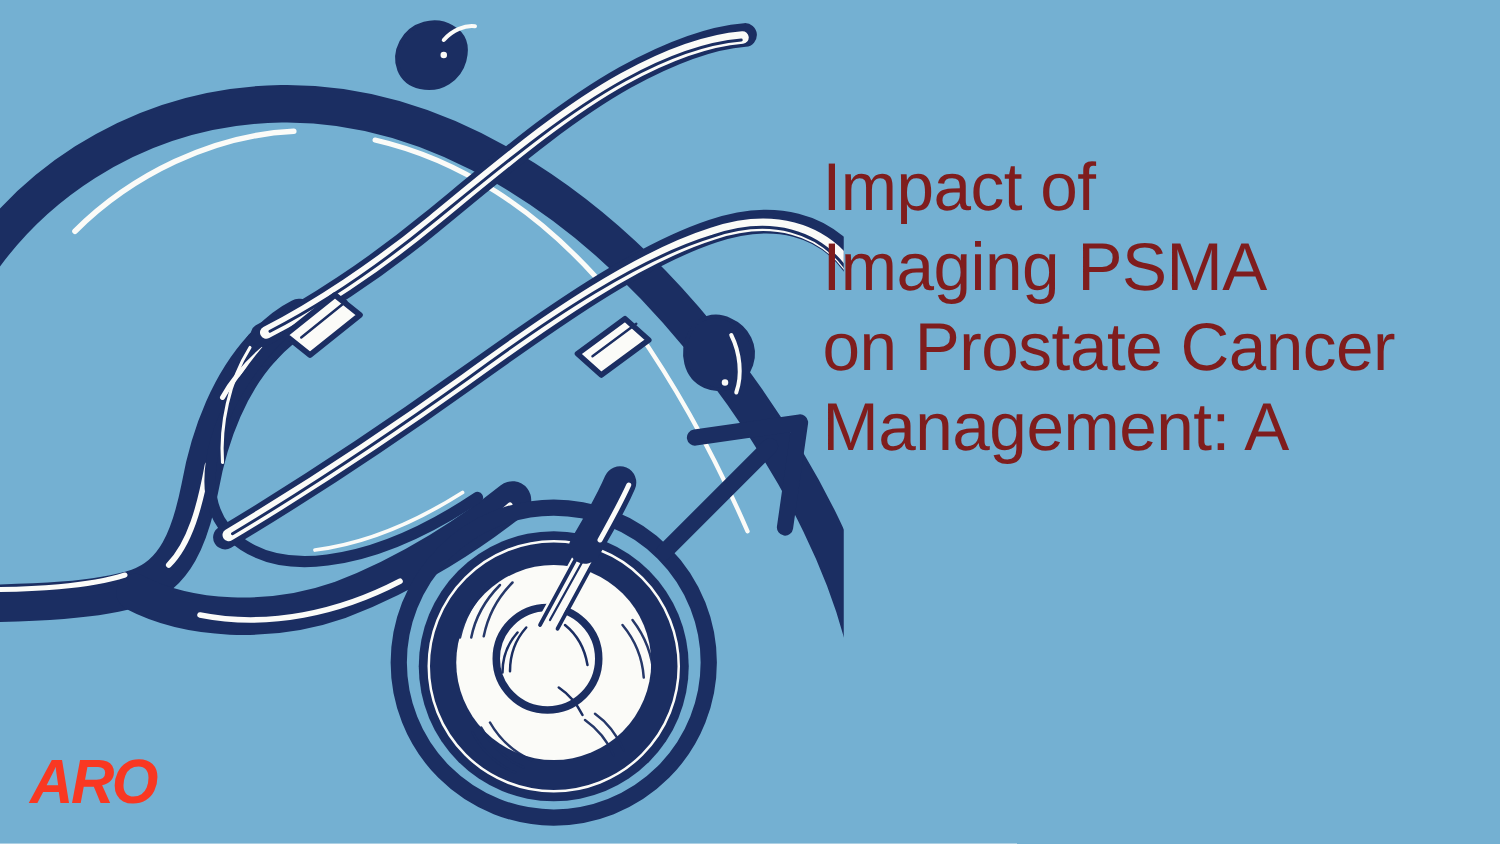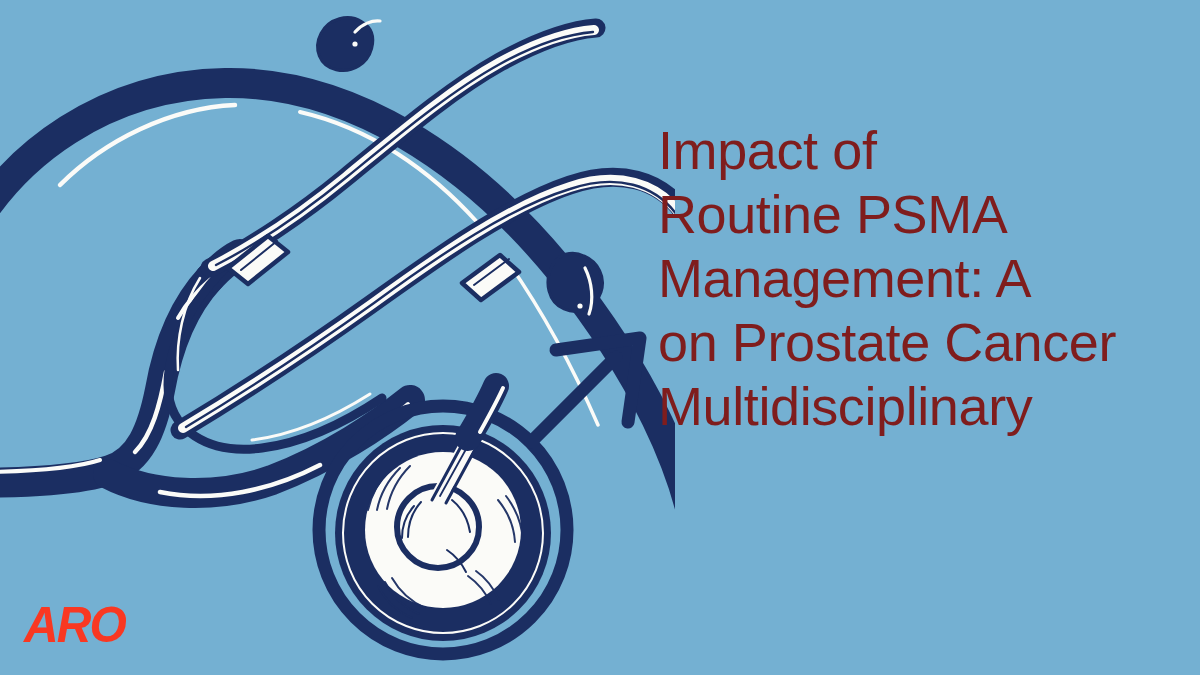--- a/index.html
+++ b/index.html
@@ -225,21 +225,20 @@
           <path d="M 468 438 C 480 418, 490 400, 496 386" fill="none" stroke="#1B2E62" stroke-width="26" stroke-linecap="round"></path>
           <path d="M 480 432 C 490 414, 498 399, 503 388" fill="none" stroke="#FBFBF8" stroke-width="4" stroke-linecap="round"></path>
         </g>
 
       </g>
     </svg>
   </div>
 
   <div id="title-block">
     <div class="title-line">Impact of</div>
-    <div class="title-line">Routine PSMA</div>
+    <div class="title-line">Imaging PSMA</div>
+    <div class="title-line">on Prostate Cancer</div>
     <div class="title-line">Management: A</div>
-    <div class="title-line">on Prostate Cancer</div>
-    <div class="title-line">Multidisciplinary</div>
   </div>
 
   <div id="logo">ARO</div>
 
 </div>
 
 </body></html>

